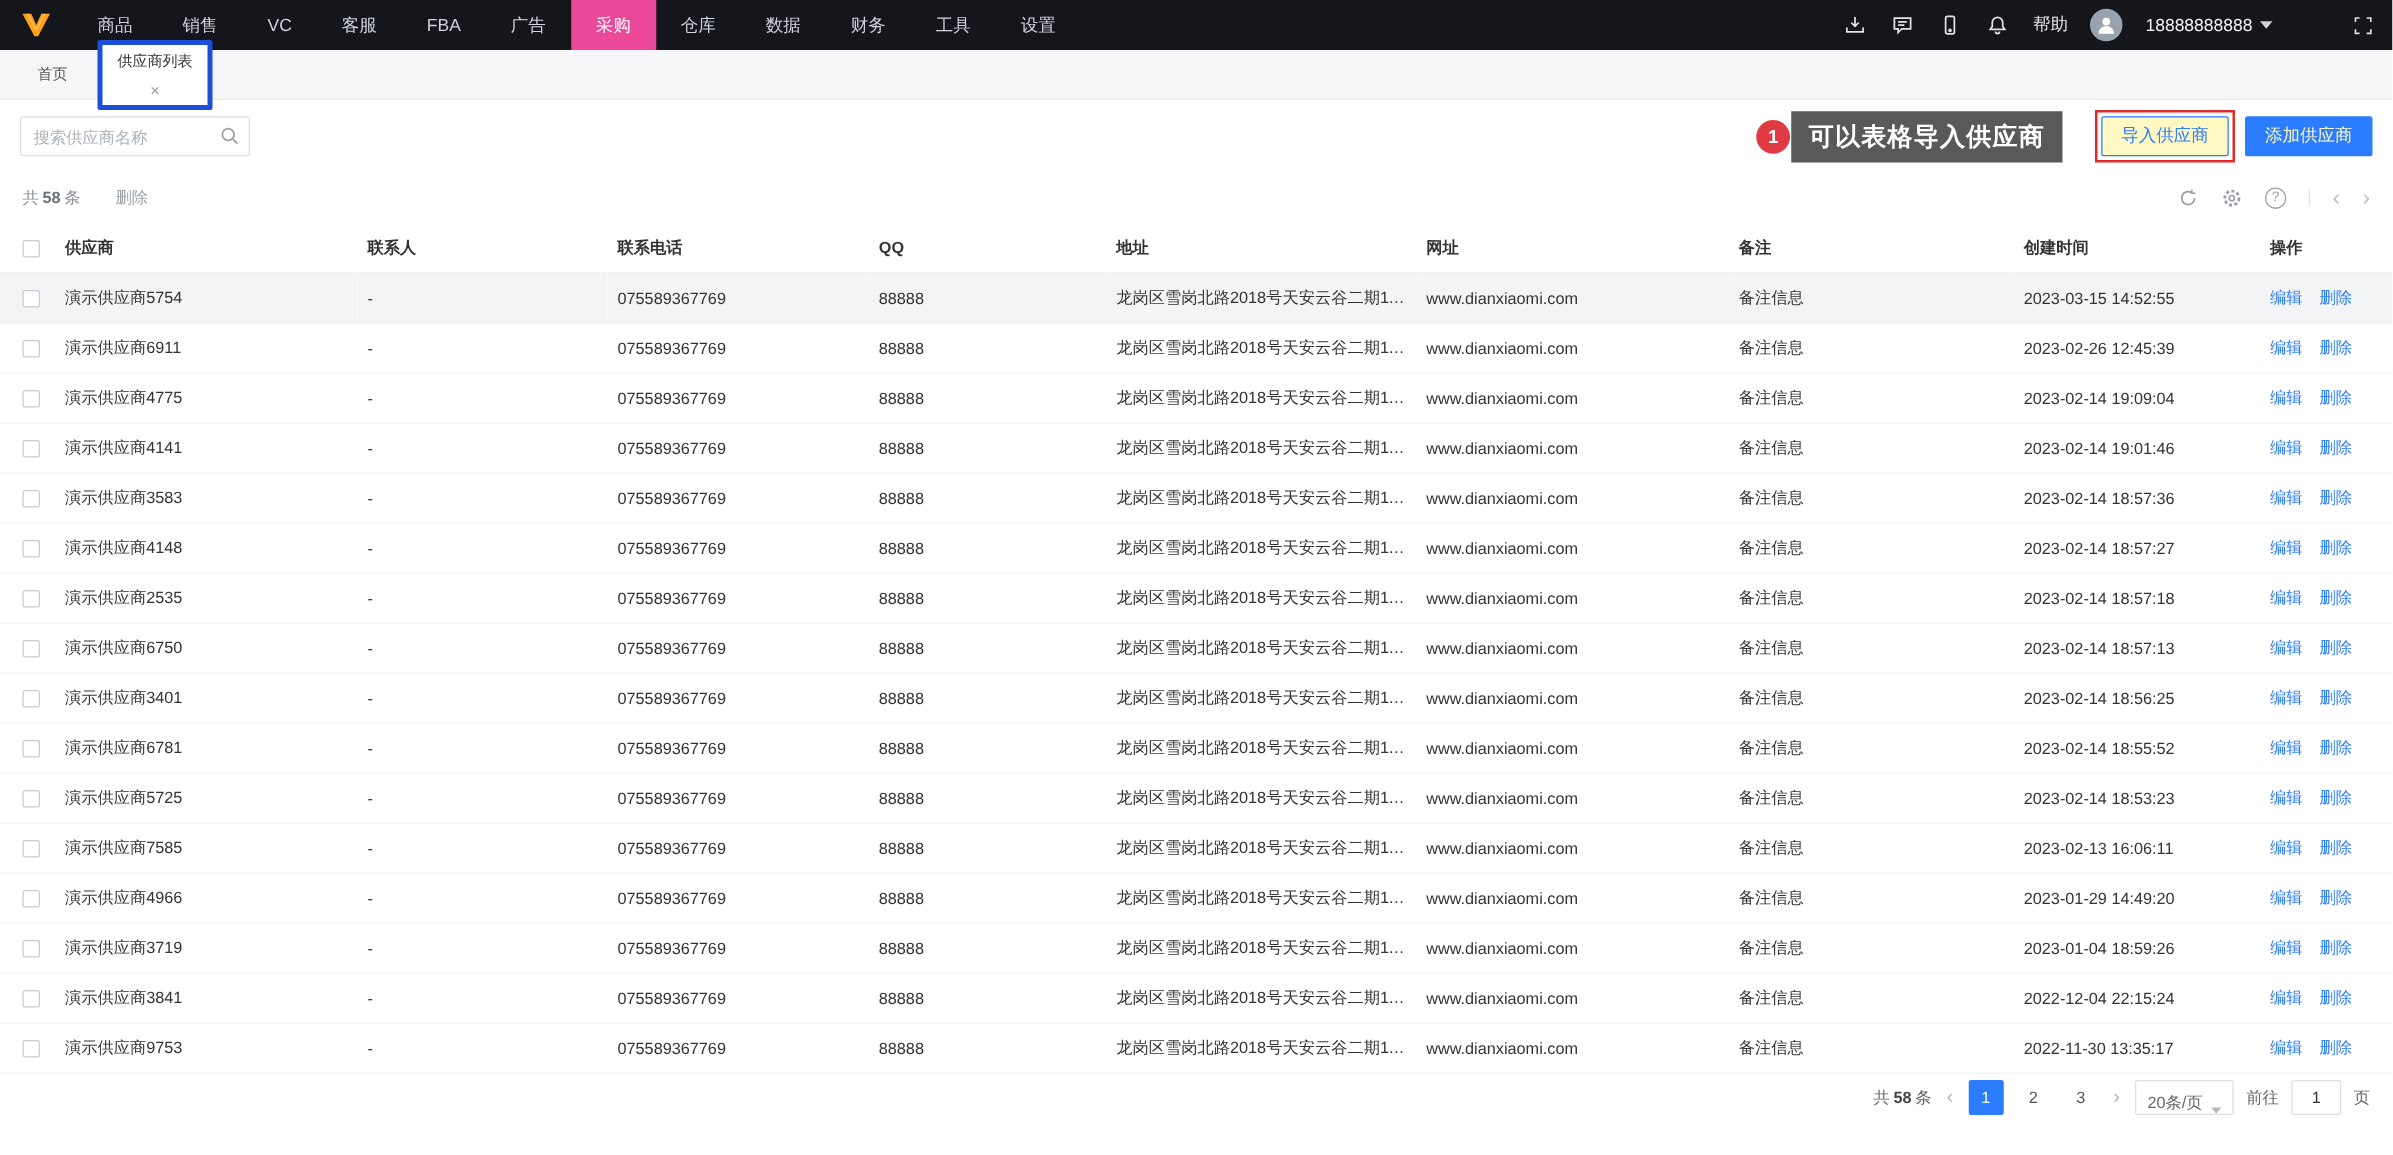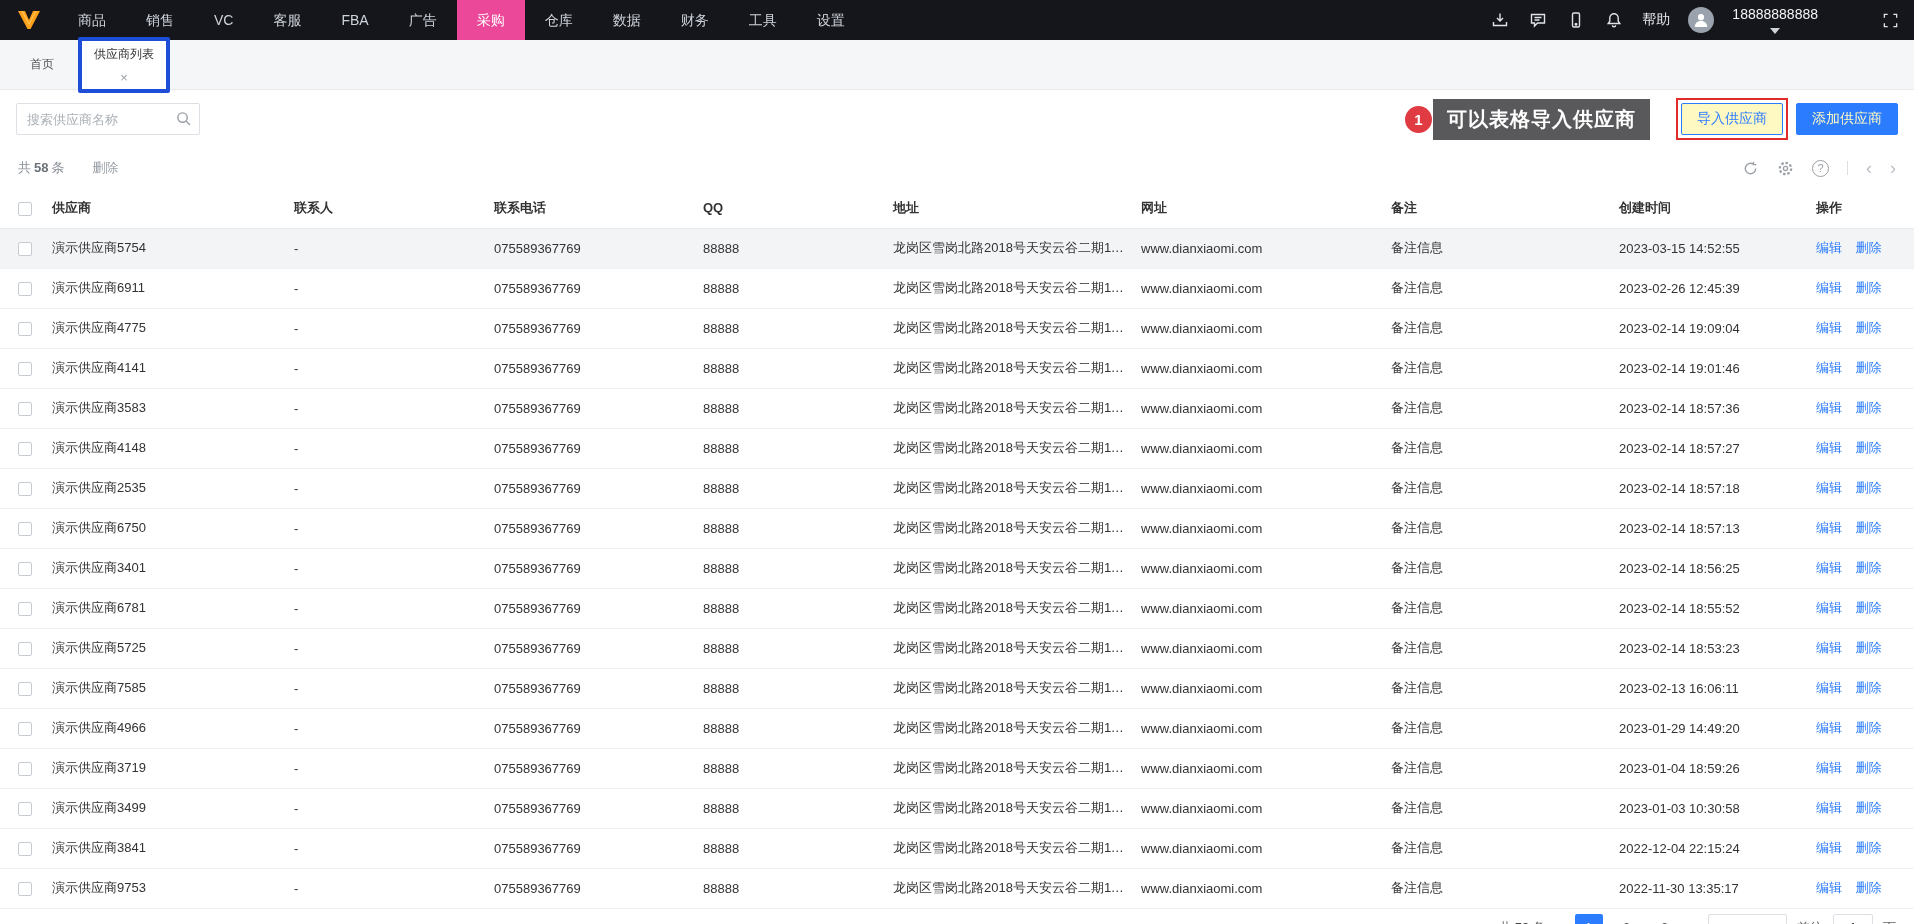--- a/index.html
+++ b/index.html
@@ -12,25 +12,25 @@
   
   .navbar { display:flex; align-items:center; height:40px; background:#14161b; color:#cfd3da; font-size:14px; }
   .logo-wrap { width:58px; height:40px; display:flex; align-items:center; justify-content:center; cursor:pointer; }
   .nav-menu { display:flex; height:40px; }
   .nav-item { padding:0 20px; line-height:40px; cursor:pointer; white-space:nowrap; }
   .nav-item.active { background:#ec4899; color:#ffffff; }
   .nav-right { margin-left:auto; display:flex; align-items:center; gap:18px; padding-right:14px; }
   .nav-icon { width:20px; height:20px; display:flex; align-items:center; justify-content:center; cursor:pointer; }
   .nav-help { cursor:pointer; color:#e3e6ea; }
   .avatar { width:26px; height:26px; border-radius:50%; background:#9aa3ad; display:flex; align-items:center; justify-content:center; overflow:hidden; cursor:pointer; }
-  .account { display:flex; align-items:center; gap:6px; color:#f2f4f6; cursor:pointer;flex-direction:column; }
+  .account { display:flex; align-items:center; gap:6px; color:#f2f4f6; cursor:pointer; }
   .caret-down { width:0; height:0; border-left:5px solid transparent; border-right:5px solid transparent; border-top:6px solid #cfd3da; display:inline-block; }
   .fullscreen-gap { width:26px; }
   
-  .tabbar { height:50px; background:#f5f6f7; border-bottom:1px solid #e7e9eb; display:flex; align-items:center; padding-left:18px; gap:12px; }
+  .tabbar { height:40px; background:#f5f6f7; border-bottom:1px solid #e7e9eb; display:flex; align-items:center; padding-left:18px; gap:12px; }
   .tab { font-size:12px; color:#555; padding:5px 12px; cursor:pointer; display:flex; align-items:center; gap:8px; border-radius:2px; }
   .tab.active { background:#ffffff; border:4px solid #1d4ed8; color:#333;flex-direction:column; }
   .tab-close { color:#9aa0a6; font-size:13px; line-height:1; cursor:pointer; }
   
   .toolbar { display:flex; align-items:center; padding:12px 16px; height:58px; }
   .search-box { position:relative; width:184px; }
   .search-input { width:100%; height:32px; border:1px solid #dcdfe3; border-radius:2px; padding:0 30px 0 10px; font-size:13px; color:#333; outline:none; }
   .search-input::placeholder { color:#aab0b6; }
   .search-icon { position:absolute; right:8px; top:7px; }
   .toolbar-right { margin-left:auto; display:flex; align-items:center; }
@@ -458,37 +458,20 @@
     <td>2023-01-04 18:59:26</td>
     <td>
       <a class="link">编辑</a>
       <a class="link">删除</a>
     </td>
   </tr>
       <tr>
     <td class="col-check">
       <span class="checkbox"></span>
     </td>
-    <td>演示供应商3499</td>
-    <td>-</td>
-    <td>075589367769</td>
-    <td>88888</td>
-    <td>龙岗区雪岗北路2018号天安云谷二期11...</td>
-    <td>www.dianxiaomi.com</td>
-    <td>备注信息</td>
-    <td>2023-01-03 10:30:58</td>
-    <td>
-      <a class="link">编辑</a>
-      <a class="link">删除</a>
-    </td>
-  </tr>
-      <tr>
-    <td class="col-check">
-      <span class="checkbox"></span>
-    </td>
     <td>演示供应商3841</td>
     <td>-</td>
     <td>075589367769</td>
     <td>88888</td>
     <td>龙岗区雪岗北路2018号天安云谷二期11...</td>
     <td>www.dianxiaomi.com</td>
     <td>备注信息</td>
     <td>2022-12-04 22:15:24</td>
     <td>
       <a class="link">编辑</a>

